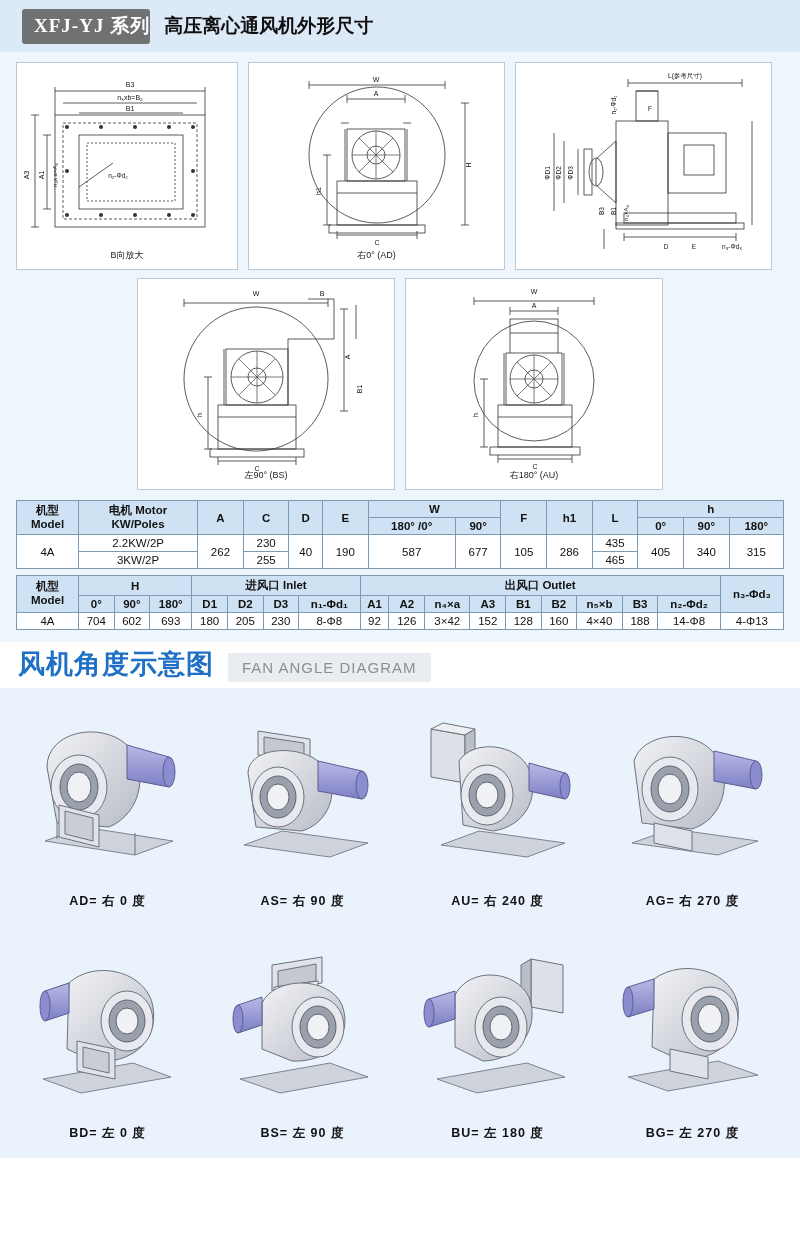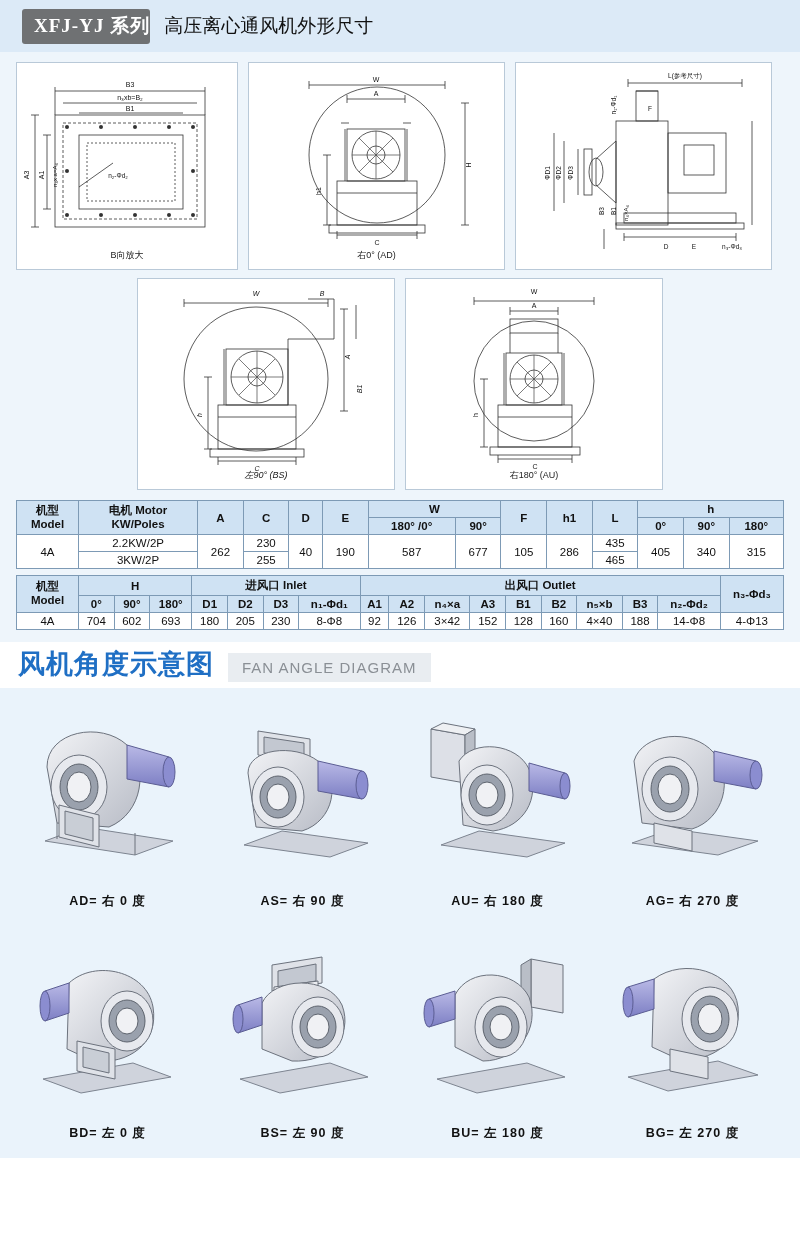--- a/index.html
+++ b/index.html
@@ -28,41 +28,41 @@
     font-weight: bold;
     font-size: 19px;
     letter-spacing: 1px;
     padding: 4px 0 5px 12px;
     border-radius: 3px;
     font-family: "Liberation Serif", serif;
   }
   .header .htitle {
     margin-left: 14px;
     font-size: 19px;
-    font-weight: normal;
+    font-weight: bold;
     color: #111;
   }
 
   
   .drawings {
     width: 800px;
     background: #eef5fb;
     padding: 10px 16px 6px 16px;
   }
   .row1 { display: flex; gap: 10px; }
   .row2 { display: flex; gap: 10px; justify-content: center; margin-top: 8px; }
   .dbox {
     background: #ffffff;
     border: 1px solid #b9c9d8;
     position: relative;
   }
   .r1a { width: 222px; height: 208px; }
   .r1b { width: 257px; height: 208px; }
   .r1c { width: 257px; height: 208px; }
-  .r2a { width: 258px; height: 212px; font-style: italic; }
+  .r2a { width: 258px; height: 212px; }
   .r2b { width: 258px; height: 212px; }
 
   .cap {
     position:absolute;
     bottom: 7px; left:0; width:100%;
     text-align:center;
     font-size: 9px;
     color: #222;
   }
 
@@ -607,21 +607,21 @@
           <path d="M52 30 L62 24 L62 72 L52 78 Z" fill="#b9bec7" stroke="#6c727d"></path>
 
           <path d="M46 56 C60 34 104 38 116 64 C128 94 110 122 80 126 L50 120 Z" fill="url(#gA)" stroke="#6c727d"></path>
           <ellipse cx="74" cy="90" rx="26" ry="30" fill="#e7e9ee" stroke="#6c727d"></ellipse>
           <ellipse cx="74" cy="90" rx="18" ry="21" fill="#9aa1ad" stroke="#5d636d"></ellipse>
           <ellipse cx="74" cy="90" rx="11" ry="13" fill="#f0f1f4" stroke="#5d636d"></ellipse>
           <path d="M116 58 L152 68 L152 94 L116 86 Z" fill="url(#gM)" stroke="#5b5d93"></path>
           <ellipse cx="152" cy="81" rx="5" ry="13" fill="#8b8dd0" stroke="#5b5d93"></ellipse>
         </svg>
       </div>
-      <div class="lbl">AU= 右 180 度</div>
+      <div class="lbl">AU= 右 240 度</div>
     </div>
 
     <div class="cell">
       <div class="art">
         <svg width="170" height="180" viewBox="0 0 170 180">
           <path d="M24 138 L110 150 L150 136 L64 124 Z" fill="#cfd3dc" stroke="#7d8490"></path>
           <path d="M26 56 C34 28 84 22 106 48 C126 74 116 114 84 124 L34 118 Z" fill="url(#gA)" stroke="#6c727d"></path>
           <ellipse cx="62" cy="84" rx="28" ry="32" fill="#e7e9ee" stroke="#6c727d"></ellipse>
           <ellipse cx="62" cy="84" rx="19" ry="23" fill="#9aa1ad" stroke="#5d636d"></ellipse>
           <ellipse cx="62" cy="84" rx="12" ry="15" fill="#f0f1f4" stroke="#5d636d"></ellipse>

